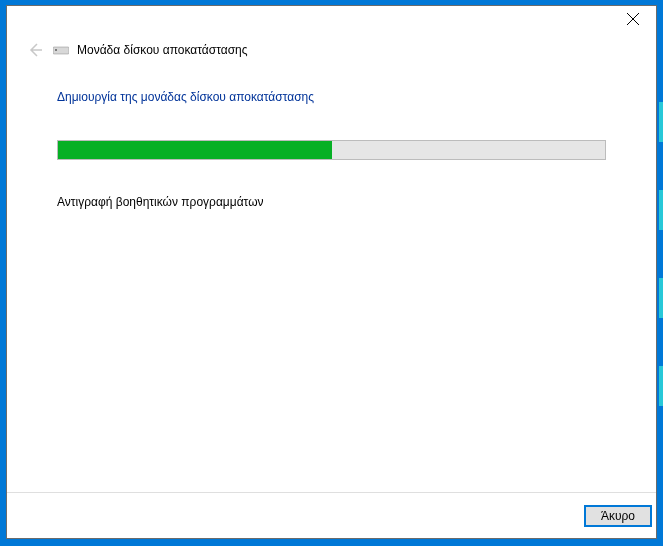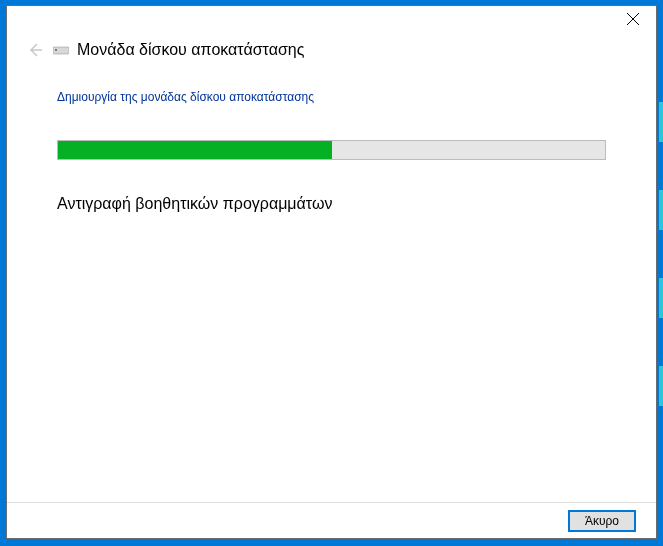--- a/index.html
+++ b/index.html
@@ -65,21 +65,21 @@
       width: 16px;
       height: 10px;
       display: flex;
       align-items: center;
     }
     .drive-icon svg {
       width: 16px;
       height: 10px;
     }
     .window-title {
-      font-size: 16px;
+      font-size: 12px;
       color: #000;
     }
     .content {
       padding: 28px 50px 0 50px;
     }
     .main-heading {
       font-size: 12px;
       color: #003399;
       font-weight: 400;
       margin-bottom: 36px;
@@ -90,35 +90,35 @@
       background: #e6e6e6;
       border: 1px solid #bcbcbc;
       position: relative;
       margin-bottom: 14px;
     }
     .progress-fill {
       height: 100%;
       background: #06b025;
     }
     .status-text {
-      font-size: 16px;
+      font-size: 12px;
       color: #000;
       margin-top: 35px;
     }
     .footer {
       position: absolute;
       bottom: 0;
       left: 0;
       right: 0;
-      height: 36px;
+      height: 46px;
       border-top: 1px solid #dfdfdf;
       display: flex;
       justify-content: flex-end;
       align-items: center;
-      padding-right: 20px;
+      padding-right: 4px;
     }
     .cancel-btn {
       min-width: 68px;
       height: 22px;
       background: #e1e1e1;
       border: 2px solid #0078d7;
       font-size: 12px;
       font-family: inherit;
       cursor: pointer;
       padding: 0 10px;

